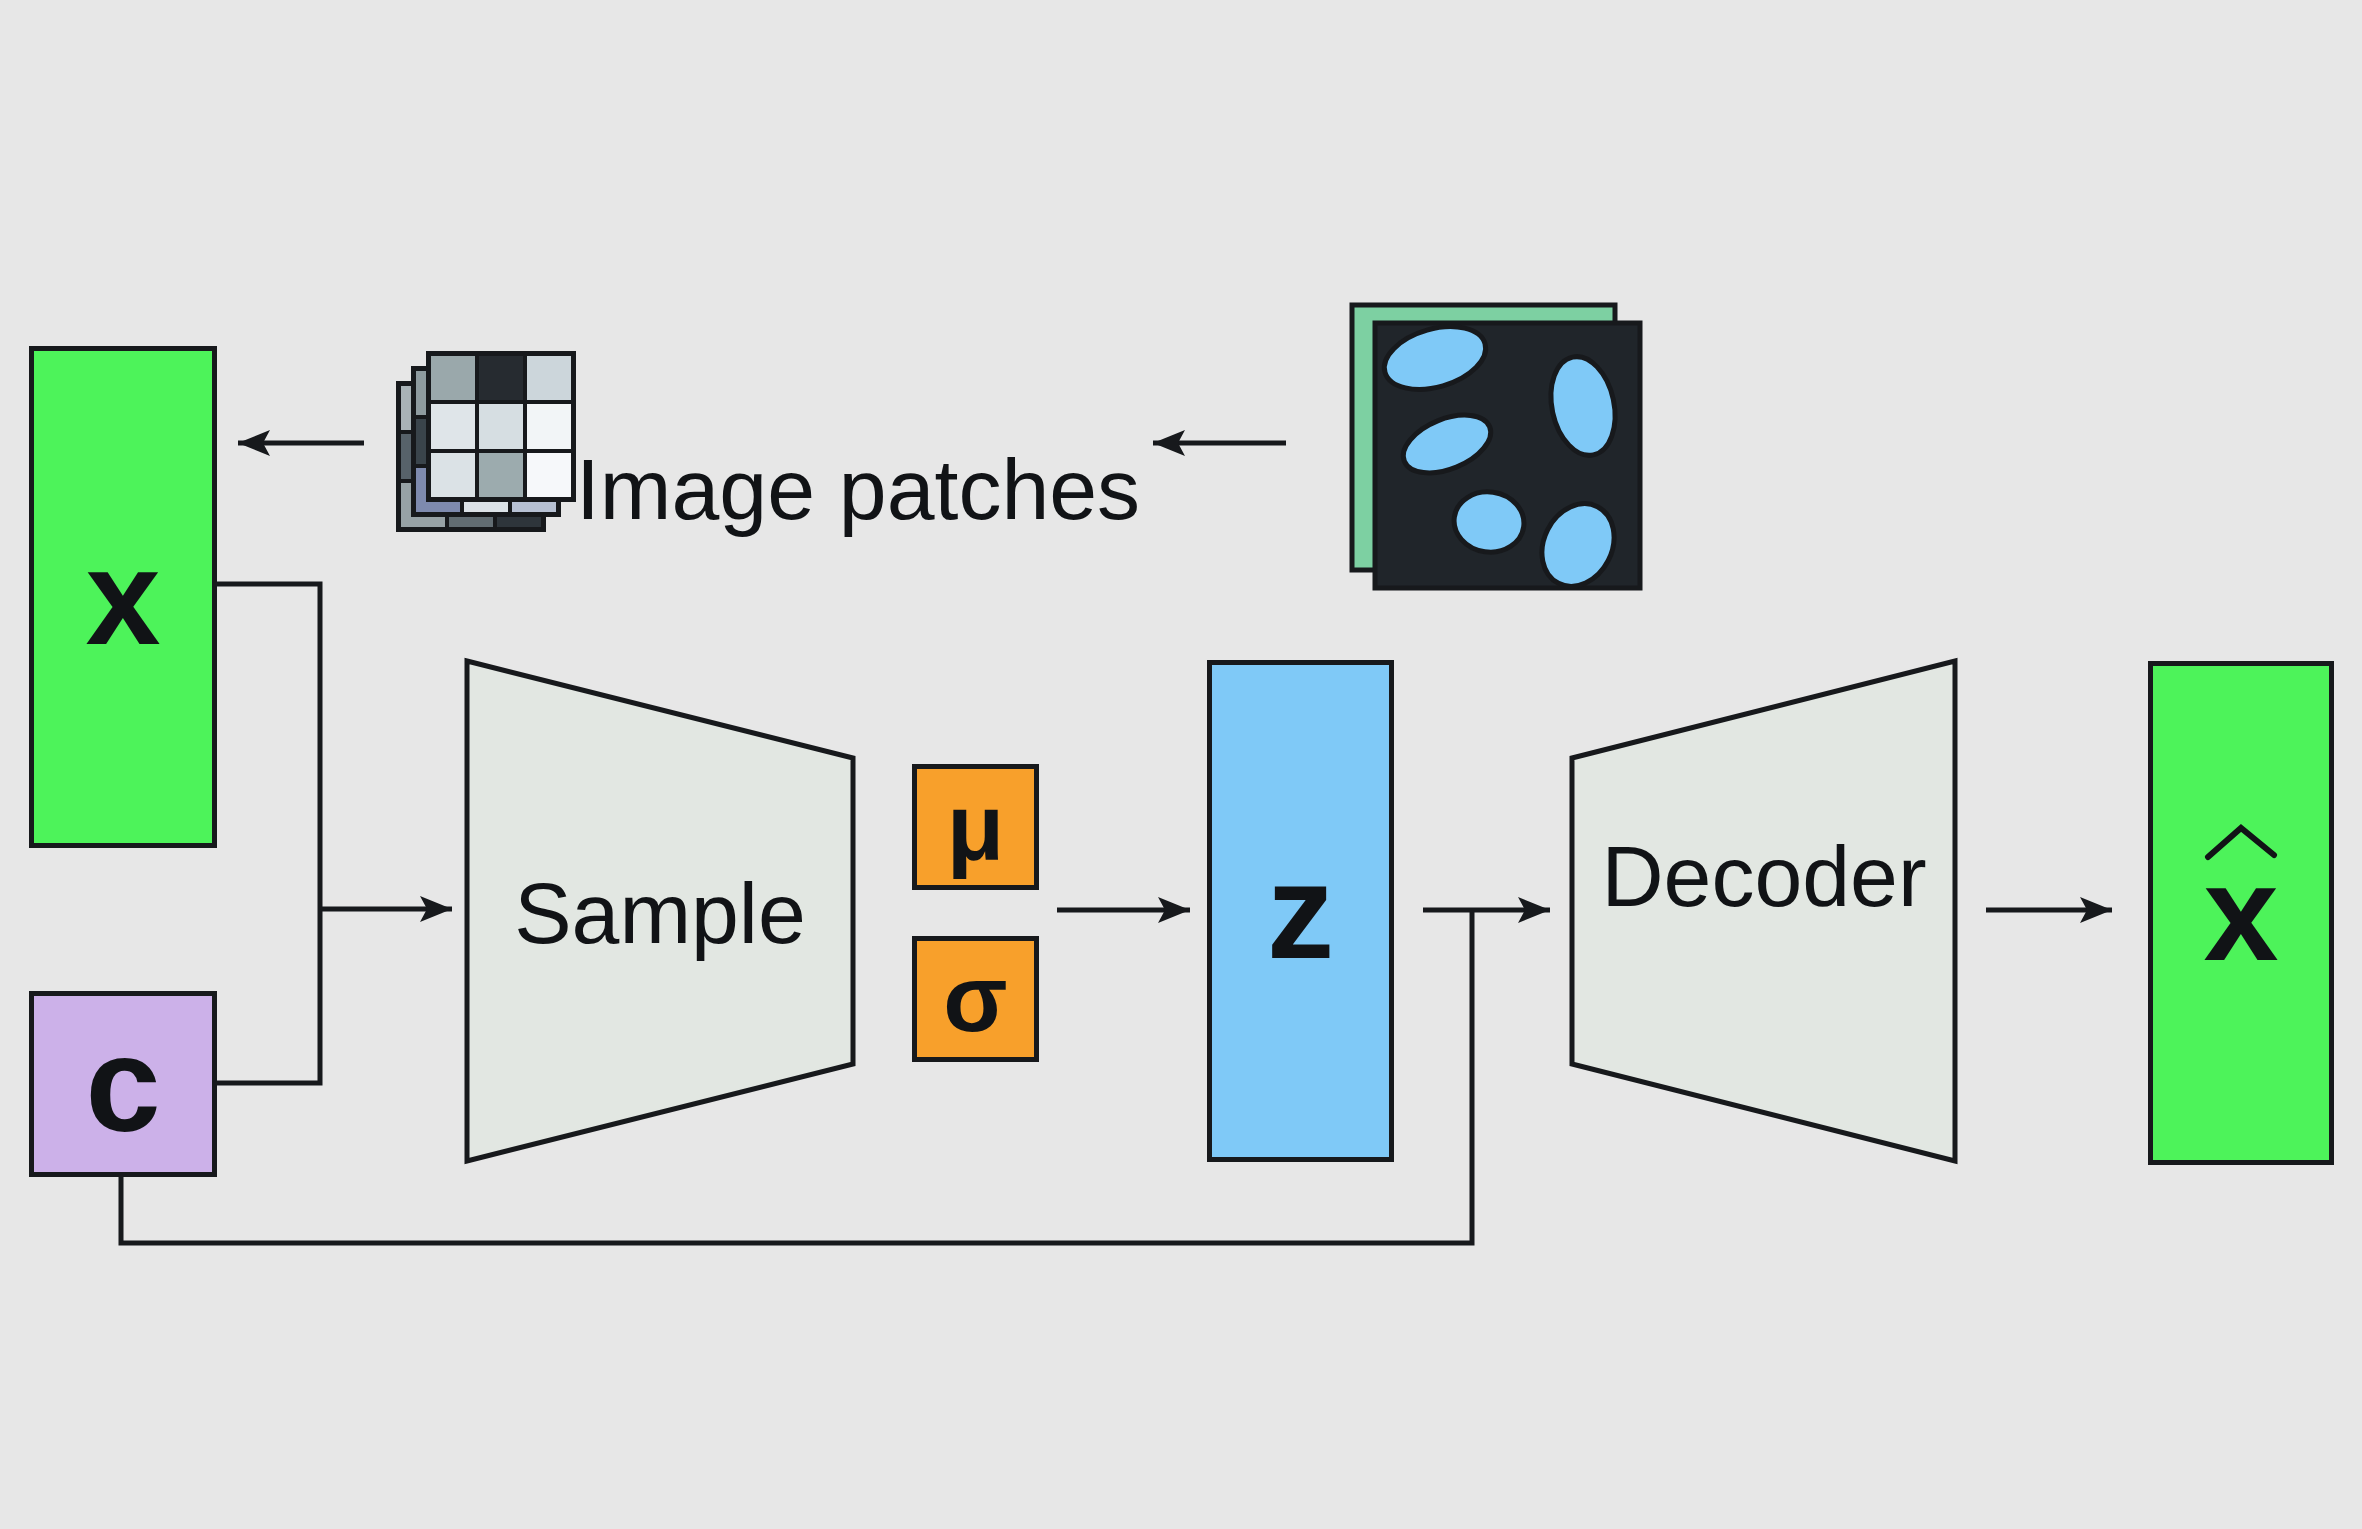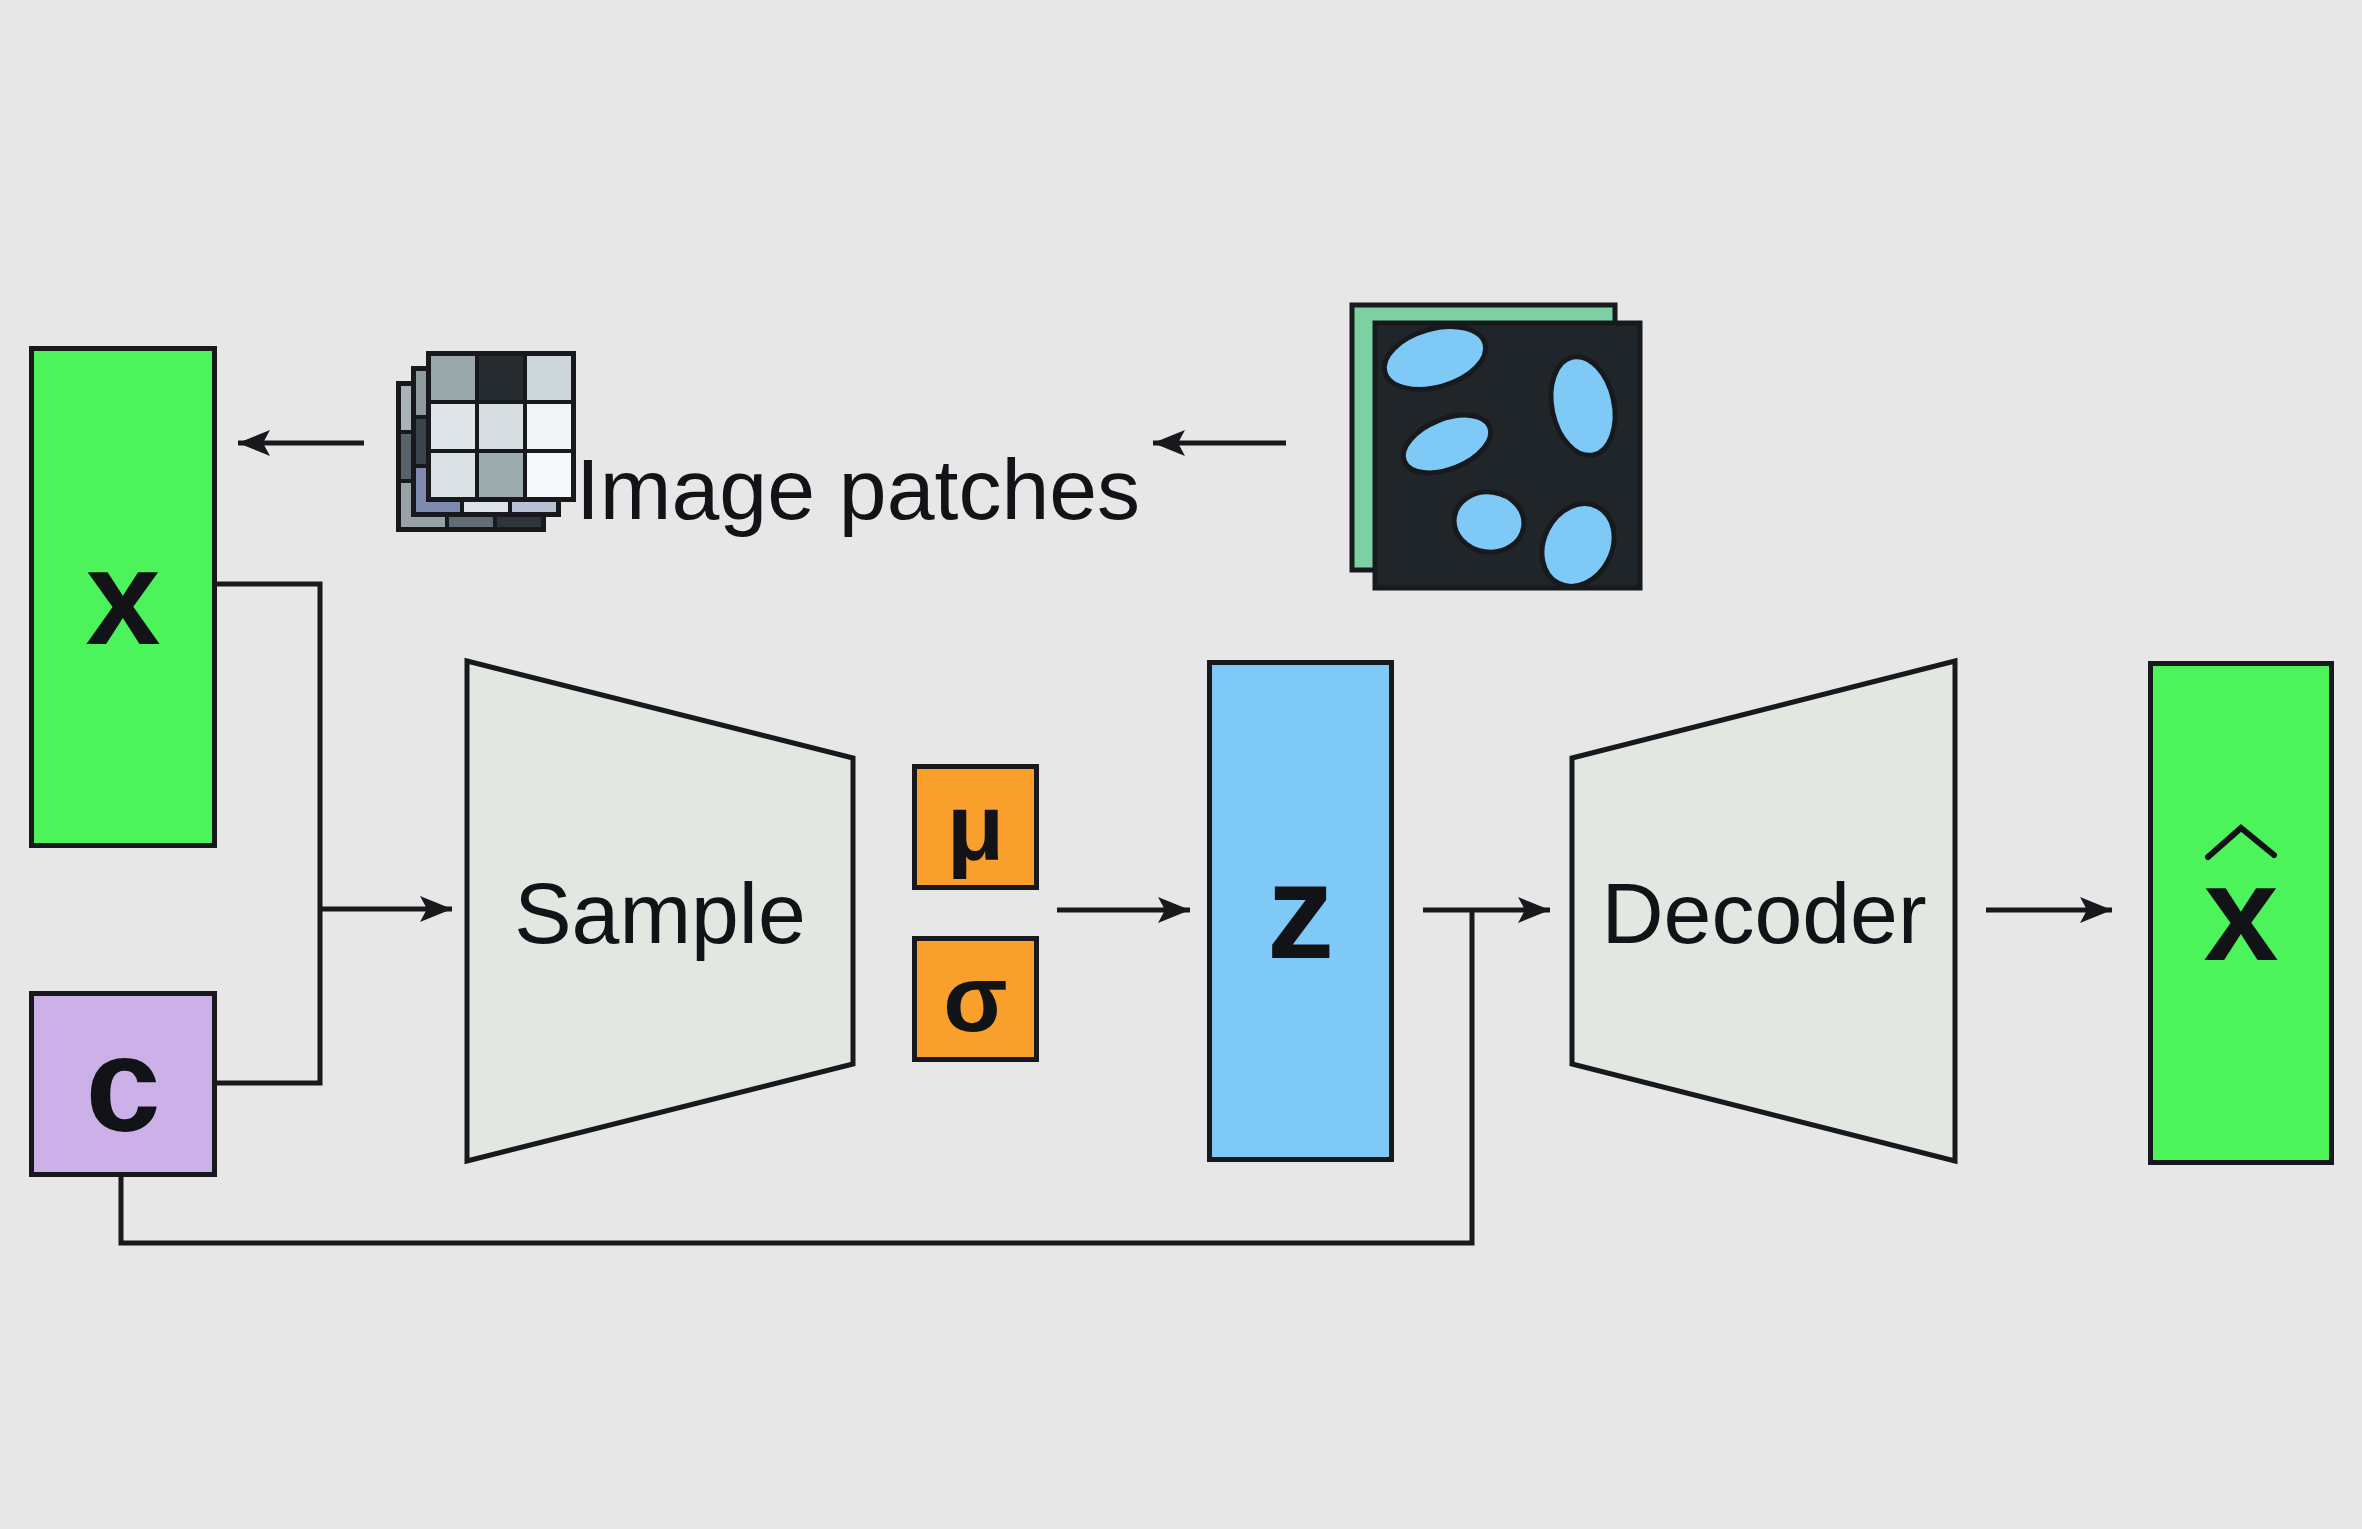--- a/index.html
+++ b/index.html
@@ -41,21 +41,21 @@
   .hat-icon polyline{stroke:var(--c-text);stroke-width:6;fill:none;stroke-linecap:round;}
 
   
   .word-label{
     position:absolute;transform:translate(-50%,-50%);
     font-size:86px;color:var(--c-text);white-space:nowrap;font-weight:400;
   }
   #label-image-patches{left:858px; top:447px;margin-top:42px;}
   #label-sample-image {left:1940px;top:447px;}
   #label-encoder      {left:660px; top:913px;}
-  #label-decoder      {left:1764px;top:913px;}
+  #label-decoder      {left:1764px;top:876px;}
 
   
   .patch-grid{
     position:absolute;box-sizing:border-box;
     width:150px;height:151px;
     border:5px solid var(--c-line);
     background:var(--c-line);
     display:grid;
     grid-template-columns:repeat(3,1fr);
     grid-template-rows:repeat(3,1fr);

